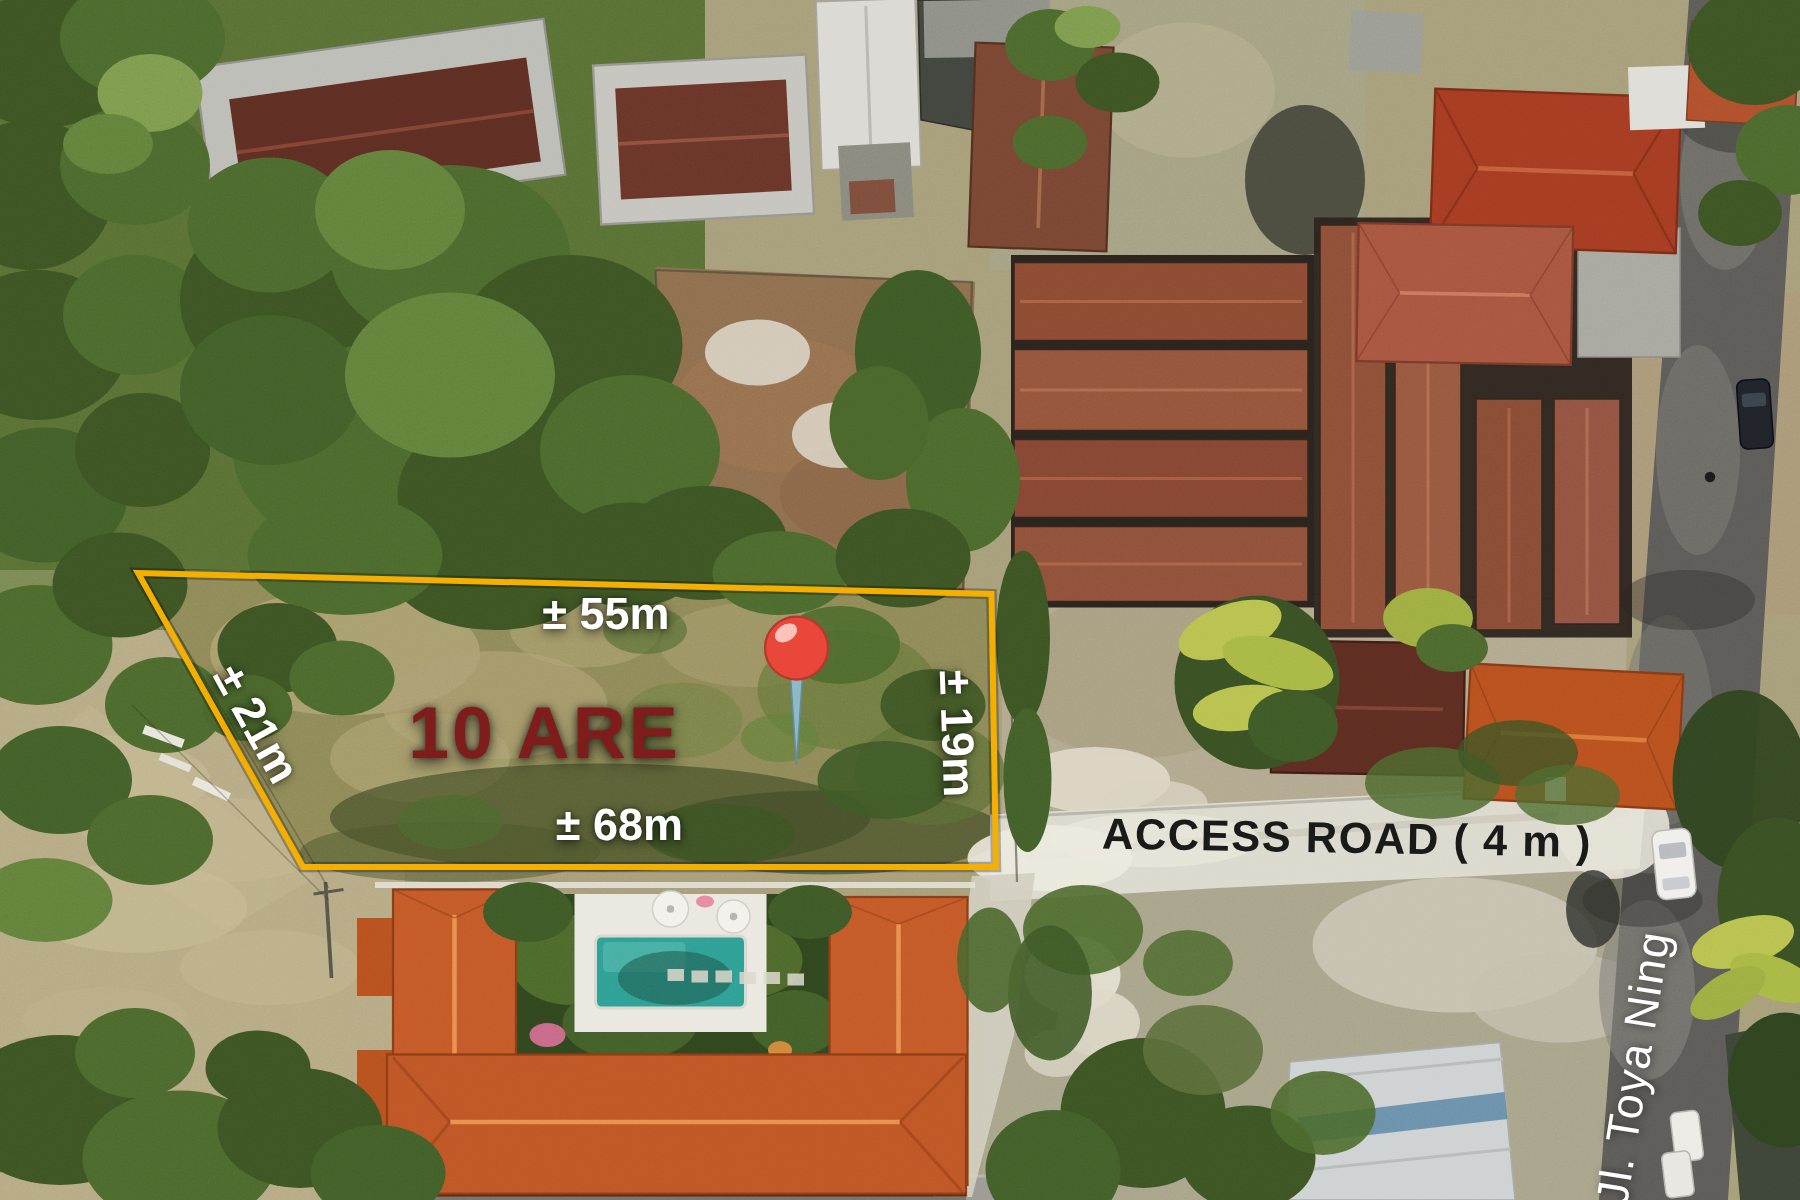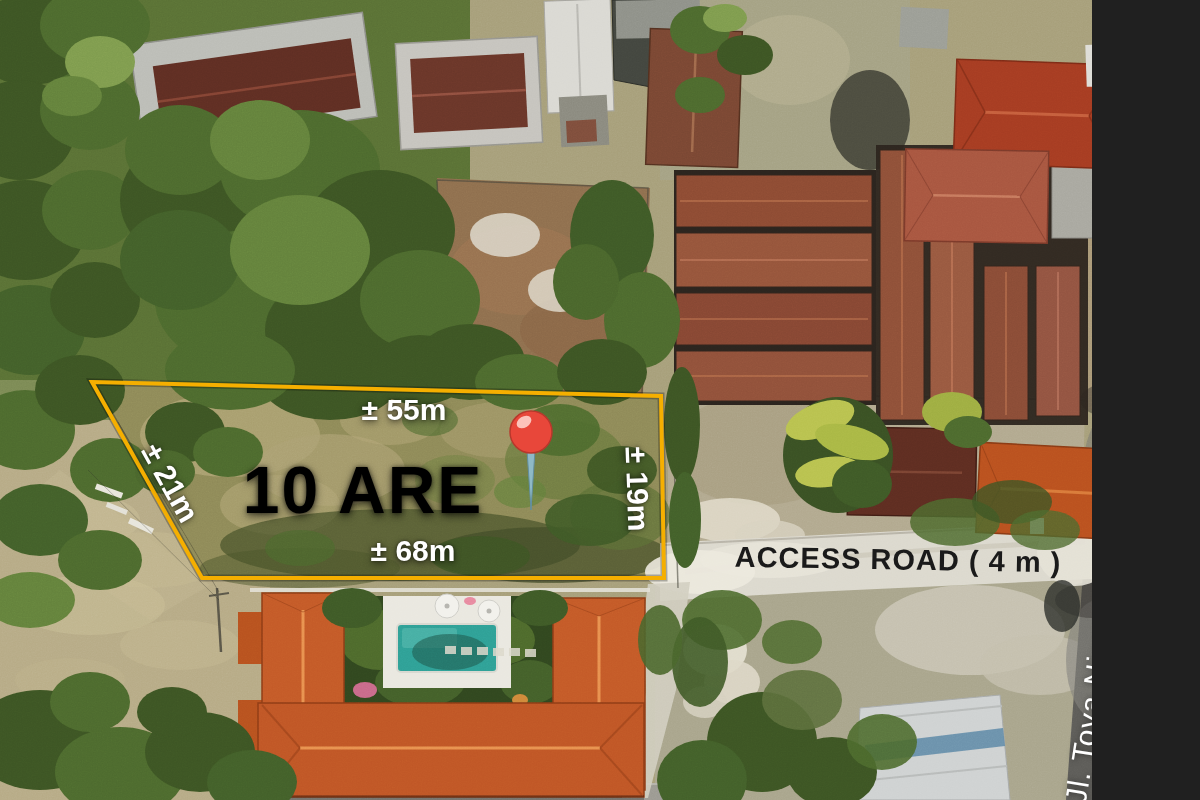--- a/index.html
+++ b/index.html
@@ -1,28 +1,28 @@
 <!DOCTYPE html>
 <html><head>
 <meta charset="utf-8">
 <style>
   html,body{margin:0;padding:0;background:#202020;}
   .scene{
-    position:relative;width:1092px;height:800px;overflow:hidden;
+    position:relative;width:1200px;height:800px;overflow:hidden;
     font-family:"Liberation Sans","DejaVu Sans",sans-serif;
     background:#a79f7a;
   }
   .scene svg{position:absolute;inset:0;display:block;}
   .ov{position:absolute;white-space:nowrap;line-height:1;}
   .dim{
     font-size:30px;font-weight:600;color:#ffffff;
     text-shadow:0 2px 7px rgba(0,0,0,.65),0 0 3px rgba(0,0,0,.45);
   }
   .area{
-    font-size:66px;font-weight:700;letter-spacing:2px;color:#000000;
+    font-size:49px;font-weight:700;letter-spacing:2px;color:#7f1d1d;
     text-shadow:0 3px 9px rgba(0,0,0,.6),0 0 4px rgba(0,0,0,.5);
   }
   .roadlabel{
     font-size:29px;font-weight:700;letter-spacing:1px;color:#1a1a1a;
   }
   .streetlabel{
     font-size:30px;font-weight:500;color:#ffffff;letter-spacing:1px;
     text-shadow:0 1px 6px rgba(0,0,0,.55);
   }
 </style>

